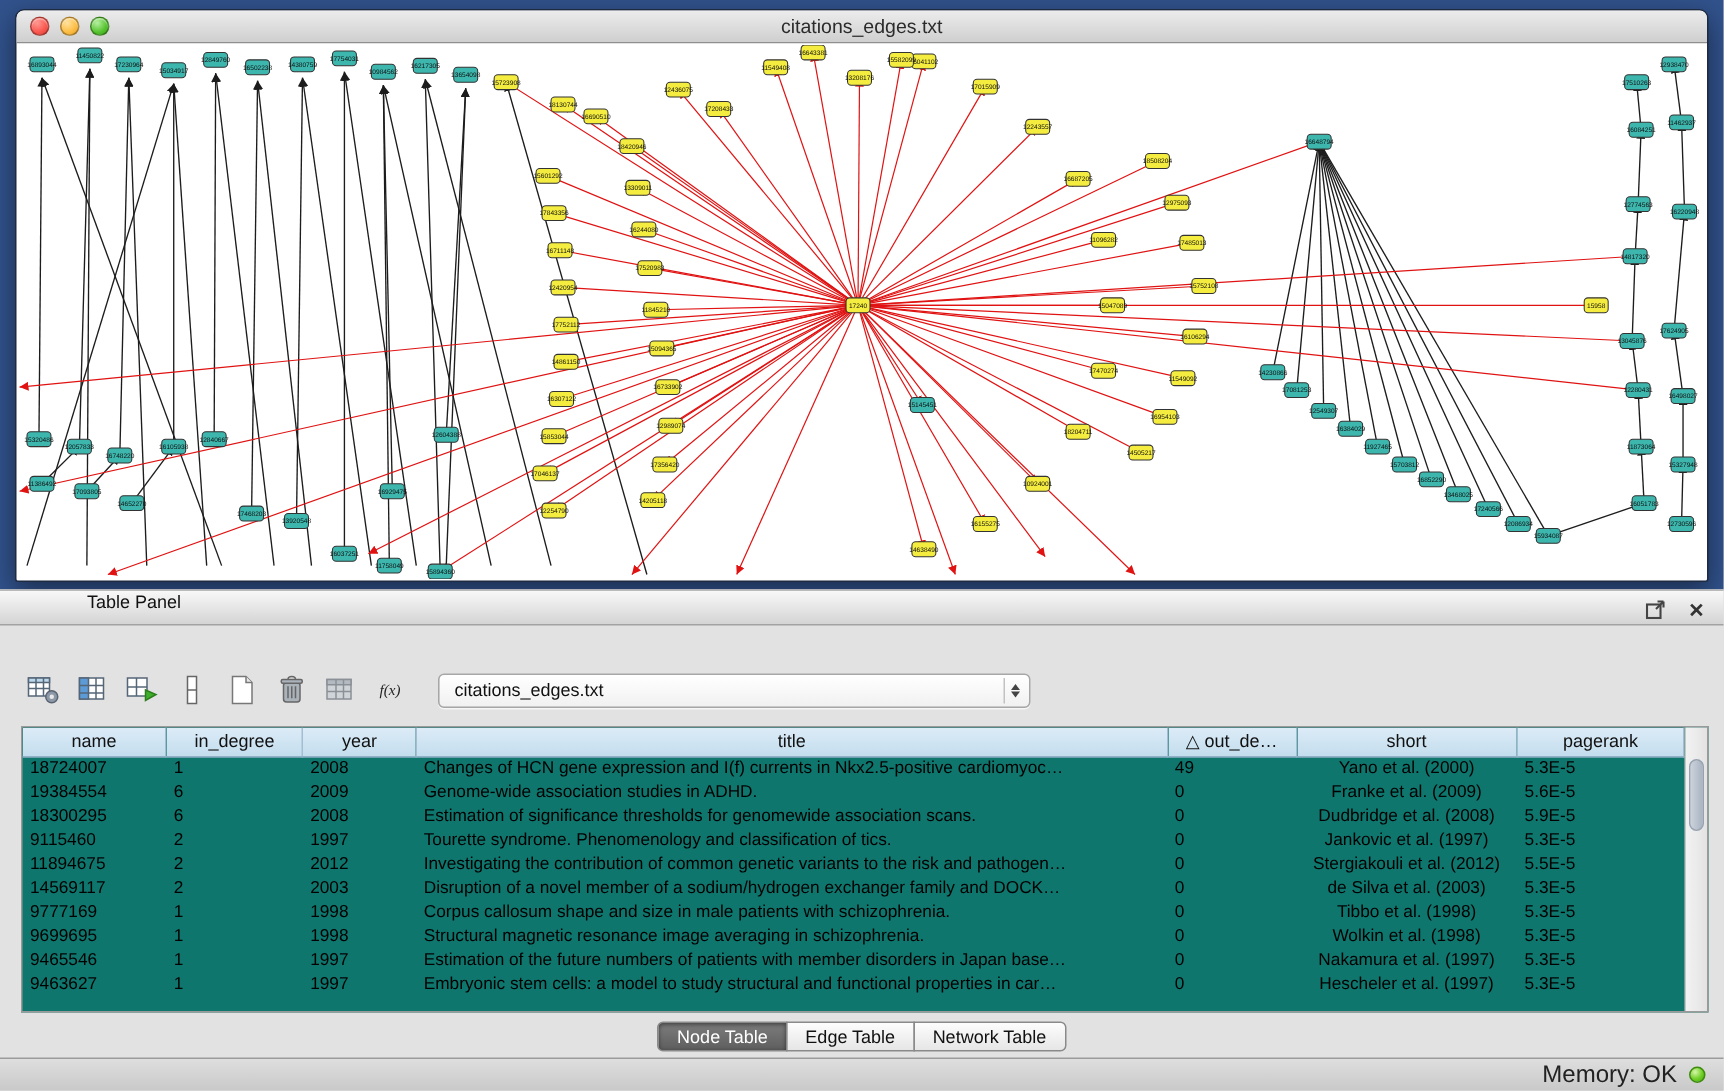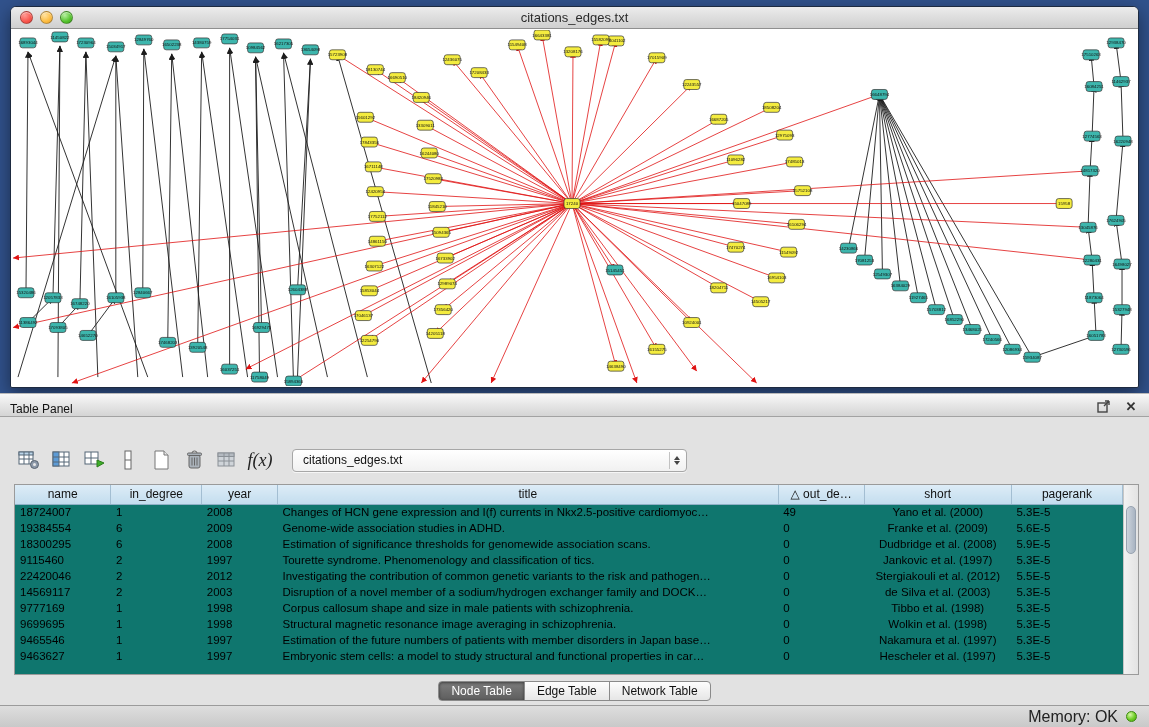--- a/index.html
+++ b/index.html
@@ -13,28 +13,28 @@
   .lights { position:absolute; left:9px; top:4px; display:flex; gap:7px; }
   .light { width:13px; height:13px; border-radius:50%; border:1px solid rgba(0,0,0,.3); box-shadow:inset 0 1px 1px rgba(255,255,255,.5); cursor:default; }
   .light.red { background:radial-gradient(circle at 35% 30%, #ff9a93, #f9564d 60%, #d93a31); }
   .light.yellow { background:radial-gradient(circle at 35% 30%, #ffe2a0, #fdbc40 60%, #de9b2d); }
   .light.green { background:radial-gradient(circle at 35% 30%, #b6f0a1, #54c22c 60%, #3a9c1a); }
   .net-canvas { position:absolute; top:23px; left:1px; right:1px; bottom:1px; background:#ffffff; overflow:hidden; }
   .net-canvas svg { position:absolute; inset:0; width:100%; height:100%; }
 
   
   .table-panel { position:absolute; top:393px; left:0; width:1149px; height:334px; background:#e2e2e2; }
-  .panel-header { height:24px; background:linear-gradient(#f8f8f8,#d4d4d4); border-top:1px solid #b9b9b9; border-bottom:1px solid #a2a2a2; display:flex; align-items:flex-end; position:relative; }
+  .panel-header { height:24px; background:linear-gradient(#f8f8f8,#d4d4d4); border-top:1px solid #b9b9b9; border-bottom:1px solid #a2a2a2; display:flex; align-items:flex-start; position:relative;padding-left:48px; }
   .panel-header .panel-title { font-size:12px; color:#111; padding-left:10px; }
   .panel-header-icons { position:absolute; right:10px; top:0; height:24px; display:flex; align-items:center; gap:12px; }
   .ph-btn { width:16px; height:16px; display:flex; align-items:center; justify-content:center; cursor:default; color:#333; font-size:13px; font-weight:bold; }
 
   .toolbar { position:absolute; top:52px; left:14px; height:30px; display:flex; align-items:center; }
   .tool-btn { width:30px; height:28px; display:flex; align-items:center; justify-content:center; border-radius:4px; margin-right:3px; }
-  .fx-label { font-size:18px; font-style:italic; font-family:"Liberation Serif", serif; color:#222; }
+  .fx-label { font-size:10px; font-style:italic; font-family:"Liberation Serif", serif; color:#222; }
   .combo { margin-left:14px; width:395px; height:23px; border:1px solid #a7a7a7; border-radius:4px; background:linear-gradient(#ffffff,#f1f1f1); position:relative; display:flex; align-items:center; box-shadow:0 1px 0 rgba(255,255,255,.7); }
   .combo .combo-value { font-size:12px; color:#111; padding-left:10px; }
   .combo .stepper { position:absolute; right:3px; top:2px; bottom:2px; width:14px; border-left:1px solid #c2c2c2; display:flex; flex-direction:column; align-items:center; justify-content:center; gap:1px; }
   .tri-up { width:0; height:0; border-left:3.5px solid transparent; border-right:3.5px solid transparent; border-bottom:4px solid #444; }
   .tri-down { width:0; height:0; border-left:3.5px solid transparent; border-right:3.5px solid transparent; border-top:4px solid #444; }
 
   .table-wrap { position:absolute; top:91px; left:14px; right:10px; bottom:52px; background:#0f766e; border:1px solid #9a9a9a; }
   .table-grid { position:absolute; left:0; top:0; right:15px; bottom:0; overflow:hidden; }
   table.data { border-collapse:collapse; table-layout:fixed; width:100%; }
   table.data th { height:19px; font-size:12px; font-weight:normal; color:#111; text-align:center; background:linear-gradient(#ddecf7,#c3ddee); border-right:1px solid #a3bed2; border-bottom:1px solid #8fb0c6; overflow:hidden; white-space:nowrap; }
@@ -761,21 +761,21 @@
             <tr>
               <td class="al">9115460</td>
               <td class="al">2</td>
               <td class="al">1997</td>
               <td class="al">Tourette syndrome. Phenomenology and classification of tics.</td>
               <td class="al">0</td>
               <td class="ac">Jankovic et al. (1997)</td>
               <td class="al">5.3E-5</td>
             </tr>
             <tr>
-              <td class="al">22420046</td>
+              <td class="al">11894675</td>
               <td class="al">2</td>
               <td class="al">2012</td>
               <td class="al">Investigating the contribution of common genetic variants to the risk and pathogen…</td>
               <td class="al">0</td>
               <td class="ac">Stergiakouli et al. (2012)</td>
               <td class="al">5.5E-5</td>
             </tr>
             <tr>
               <td class="al">14569117</td>
               <td class="al">2</td>

